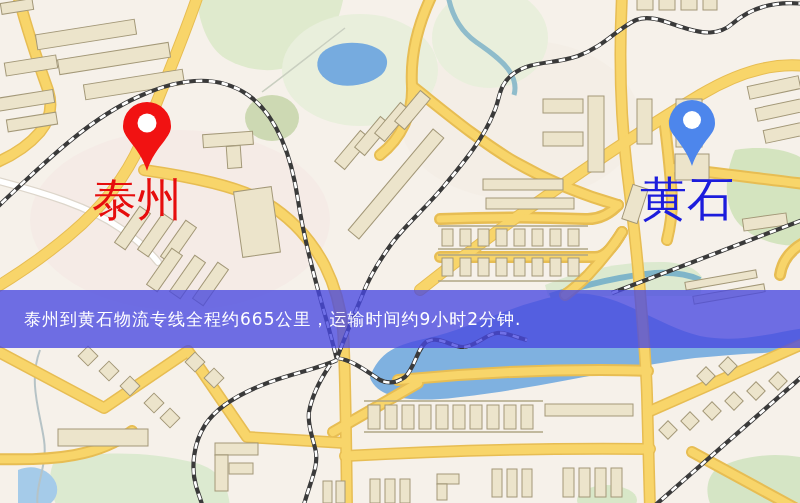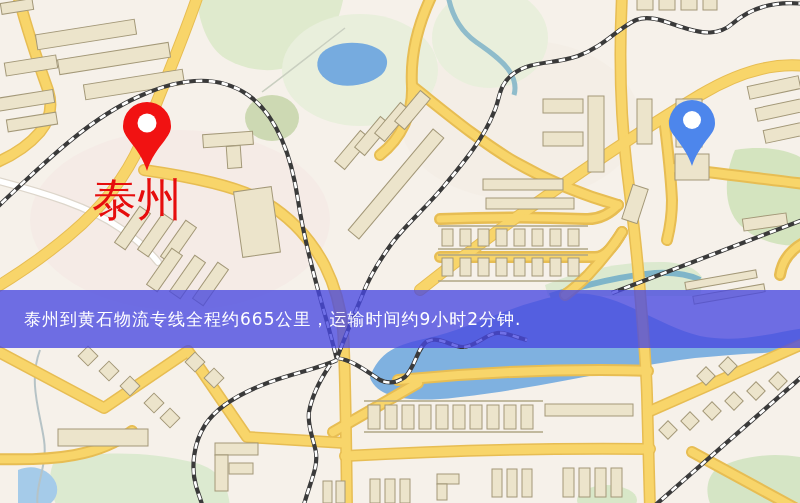--- a/index.html
+++ b/index.html
@@ -236,17 +236,18 @@
     <path d="M147,171 C143,158 136,149 129,140 C124,133 123,130 123,126 A24,24 0 1 1 171,126 C171,130 170,133 165,140 C158,149 151,158 147,171 Z" fill="#f11212"></path>
     <circle cx="147" cy="123" r="9.5" fill="#ffffff"></circle>
   </g>
   <g>
     <path d="M692,166 C688,154 682,146 675,137 C670,131 669,127 669,123 A23,23 0 1 1 715,123 C715,127 714,131 709,137 C702,146 696,154 692,166 Z" fill="#4d86ec"></path>
     <circle cx="692" cy="120" r="9" fill="#ffffff"></circle>
   </g>
 </svg>
 
   <div class="pin-label origin">泰州</div>
+  <div class="pin-label dest">黄石</div>
 
   <div class="banner">
     <span>泰州到黄石物流专线全程约665公里，运输时间约9小时2分钟.</span>
   </div>
 </div>
 
 </body></html>

